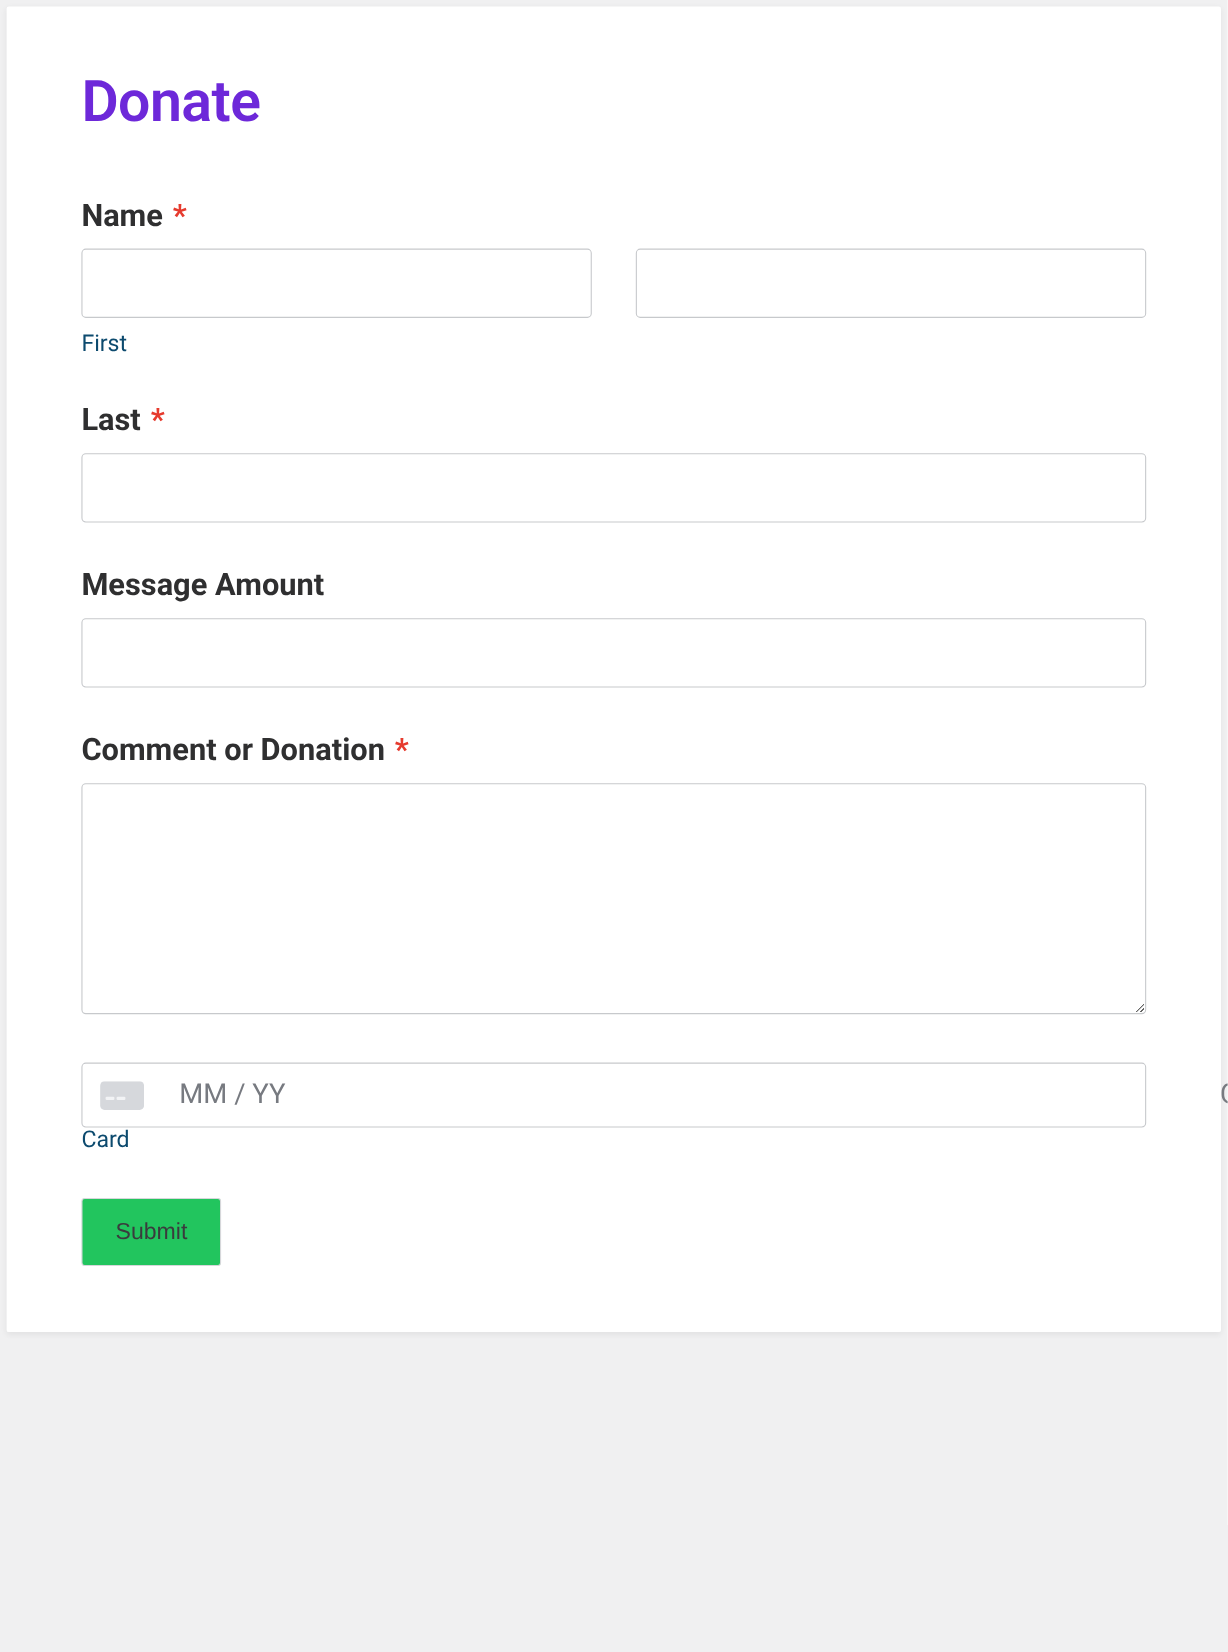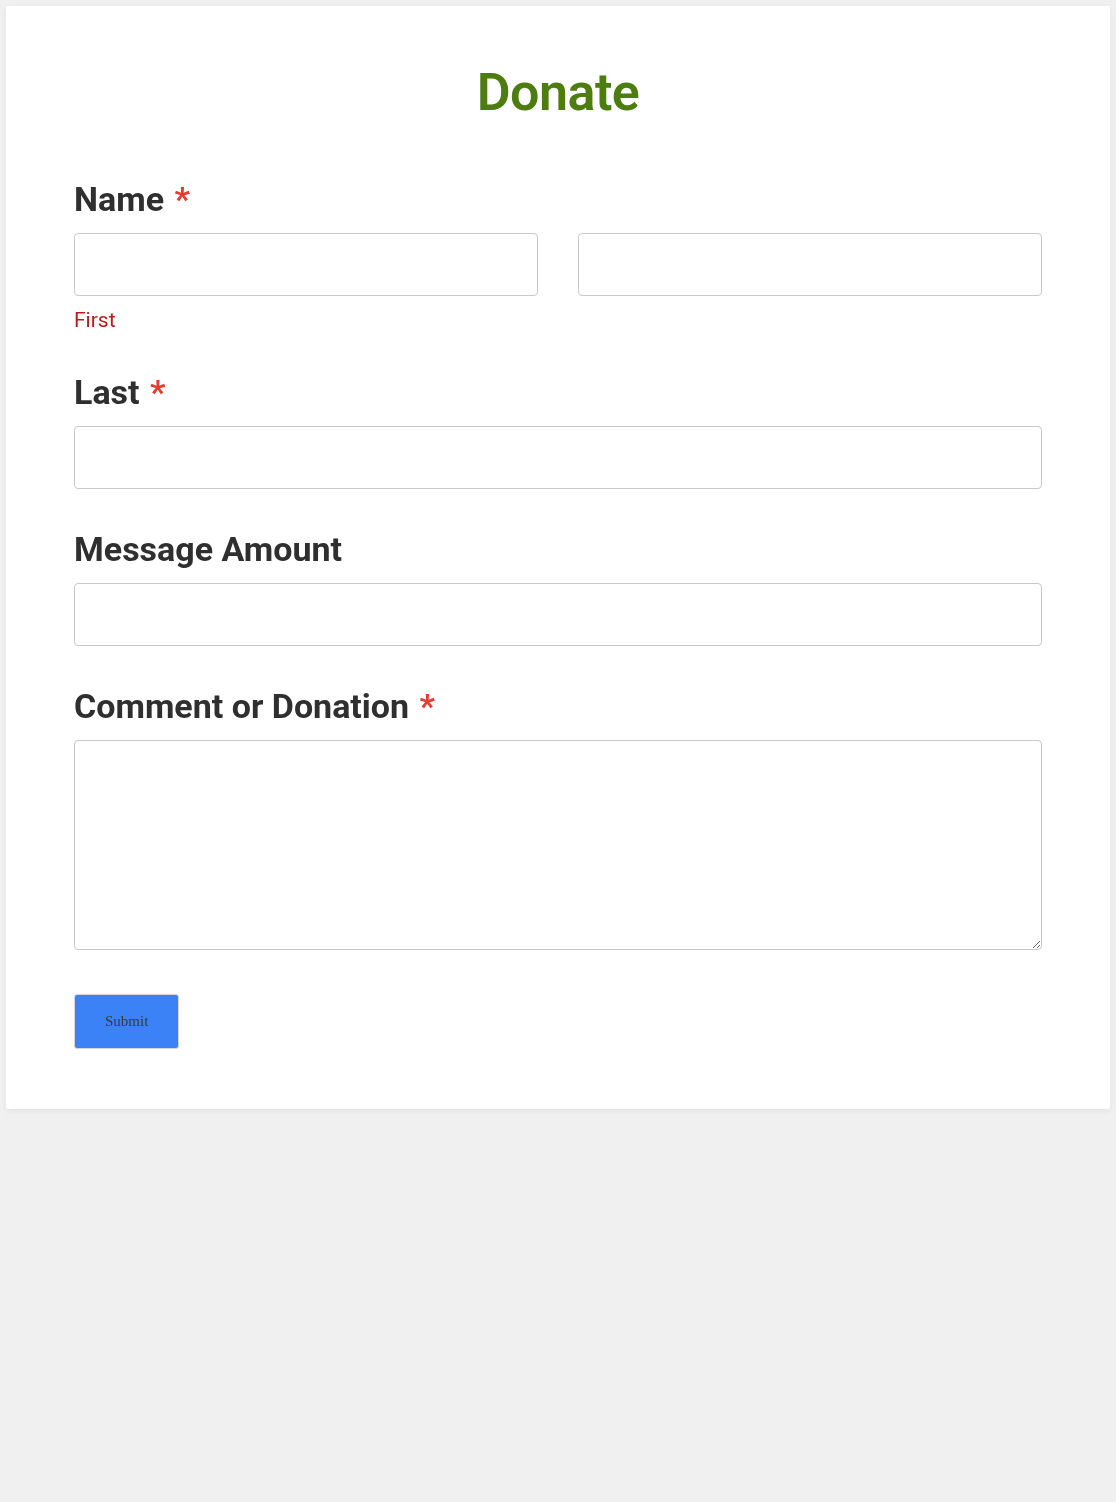--- a/index.html
+++ b/index.html
@@ -15,52 +15,51 @@
     }
     .card {
       background: #ffffff;
       border-radius: 2px;
       padding: 56px 68px 60px 68px;
       box-shadow: 0 2px 6px rgba(0,0,0,0.06);
     }
     h1.page-title {
       font-size: 52px;
       font-weight: 600;
-      color: #4d7c0f;
+      color: #6d28d9;
       margin-bottom: 56px;
       letter-spacing: -0.5px;
-      text-align: center;
     }
     .field-group {
       margin-bottom: 40px;
     }
     .field-label {
       display: block;
-      font-size: 34px;
+      font-size: 28px;
       font-weight: 700;
       color: #2f2f30;
       margin-bottom: 14px;
     }
     .required {
       color: #e63b2e;
       font-weight: 700;
       margin-left: 2px;
     }
     .two-col {
       display: flex;
       gap: 40px;
     }
     .col {
       flex: 1;
       display: flex;
       flex-direction: column;
     }
     .sub-label {
       font-size: 21px;
-      color: #b91c1c;
+      color: #0c4a6e;
       margin-top: 12px;
       font-weight: 400;
     }
     input[type="text"],
     input[type="email"],
     textarea {
       width: 100%;
       border: 1px solid #c7c9cc;
       border-radius: 4px;
       padding: 18px 16px;
@@ -116,28 +115,28 @@
     .sub-block {
       margin-top: 12px;
     }
     .sub-block .sub-label {
       margin-top: 12px;
     }
     .plain-input-wrap {
       margin-top: 28px;
     }
     button.submit {
-      background: #3b82f6;
+      background: #22c55e;
       border: 1px solid #d6d7da;
       color: #3a3b3d;
-      font-size: 15px;
+      font-size: 21px;
       padding: 18px 30px;
       border-radius: 3px;
       cursor: pointer;
-      font-family: Liberation Serif, serif;
+      font-family: Liberation Sans, sans-serif;
     }
   </style>
 </head>
 <body>
 
 <div class="card">
 
   <h1 class="page-title">Donate</h1>
 
   <div class="field-group">
@@ -174,20 +173,33 @@
   <div class="field-group">
     <label class="field-label">
       <span>Comment or Donation</span>
       <span class="required">*</span>
     </label>
     <textarea style=""></textarea>
   </div>
 
   <div class="field-group">
 
+    <div class="sub-block">
+      <div class="stripe-row">
+        <svg class="card-icon" viewBox="0 0 40 26">
+          <rect x="0" y="0" width="40" height="26" rx="4" fill="#d6d8dc"></rect>
+          <rect x="5" y="14" width="8" height="3" rx="1" fill="#f2f3f5"></rect>
+          <rect x="15" y="14" width="8" height="3" rx="1" fill="#f2f3f5"></rect>
+        </svg>
+        <input type="text" class="stripe-input stripe-card-number" placeholder="Card number" style="">
+        <input type="text" class="stripe-input stripe-exp" placeholder="MM / YY" style="">
+        <input type="text" class="stripe-input stripe-cvc" placeholder="CVC" style="">
+      </div>
+      <span class="sub-label">Card</span>
+    </div>
 
   </div>
 
   <div>
     <button class="submit" type="button">Submit</button>
   </div>
 
 </div>
 
 </body></html>

